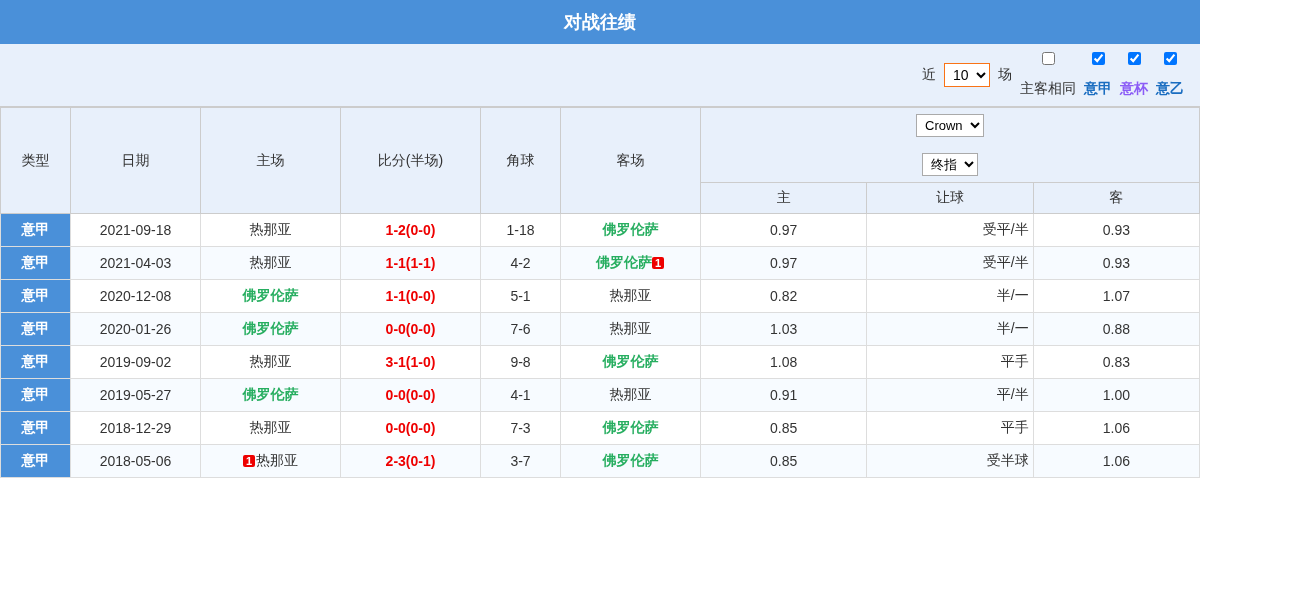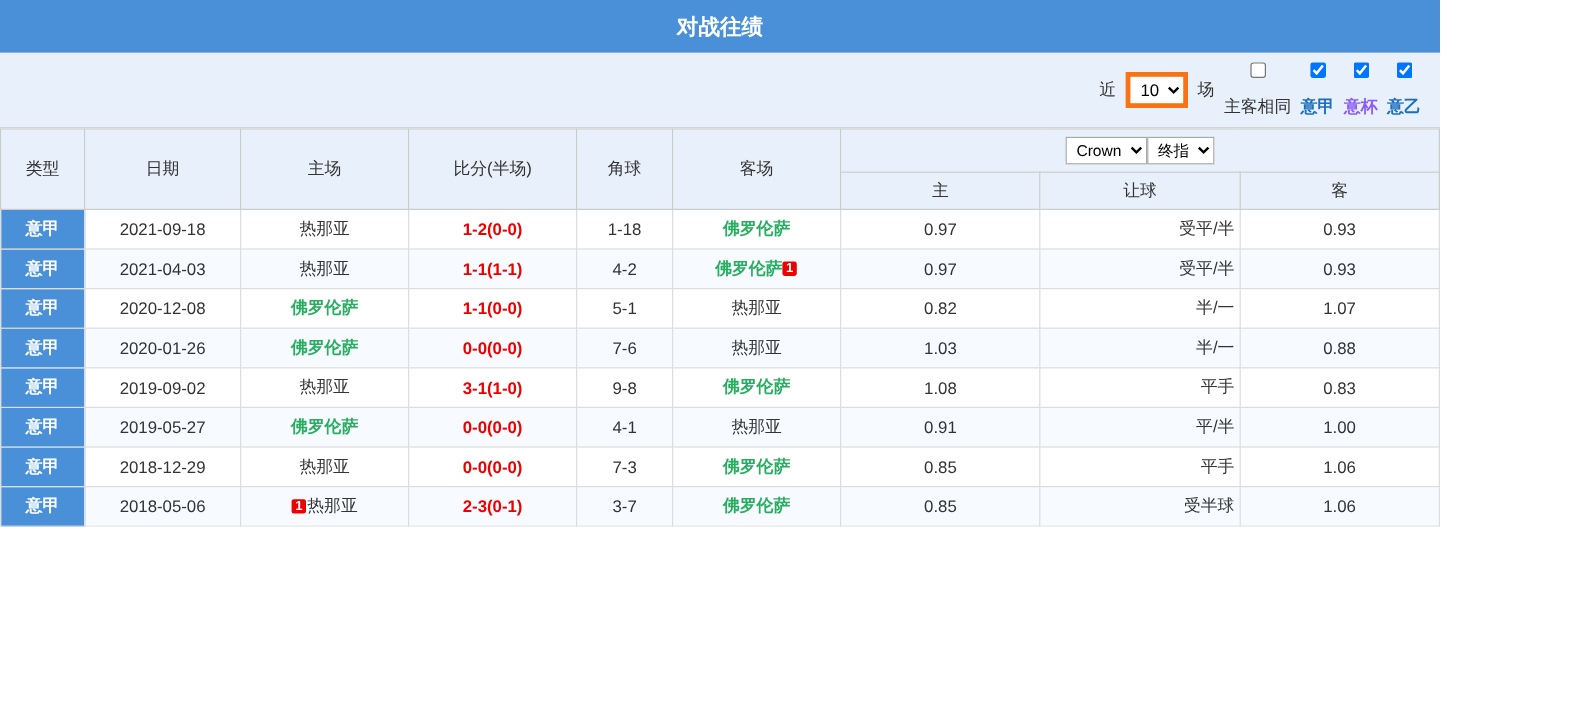--- a/index.html
+++ b/index.html
@@ -32,24 +32,23 @@
     }
     .filter-bar label {
       display: flex;
       align-items: center;
       gap: 15px;
       cursor: pointer;
       flex-direction: column;
     }
     .filter-bar select {
       padding: 2px 4px;
-      border: 4px solid #f97316;
+      border: 1px solid #f97316;
       background: #fff;
       font-size: 14px;
-      text-align: right;
     }
     .filter-bar input[type="checkbox"] {
       cursor: pointer;
     }
     .table-wrapper {
       width: 100%;
       overflow-x: auto;
     }
     table {
       width: 100%;
@@ -69,21 +68,22 @@
       border: 1px solid #ccc;
       padding: 6px 4px;
       text-align: center;
       font-weight: normal;
       color: #333;
     }
     .crown-cell {
       display: flex;
       align-items: center;
       justify-content: center;
-      gap: 0;
+      gap: 16px;
+      flex-direction: column;
     }
     .crown-select, .zhi-select {
       padding: 2px 4px;
       border: 1px solid #aaa;
       font-size: 13px;
       background: #fff;
       cursor: pointer;
     }
     tbody tr {
       border-bottom: 1px solid #ddd;

